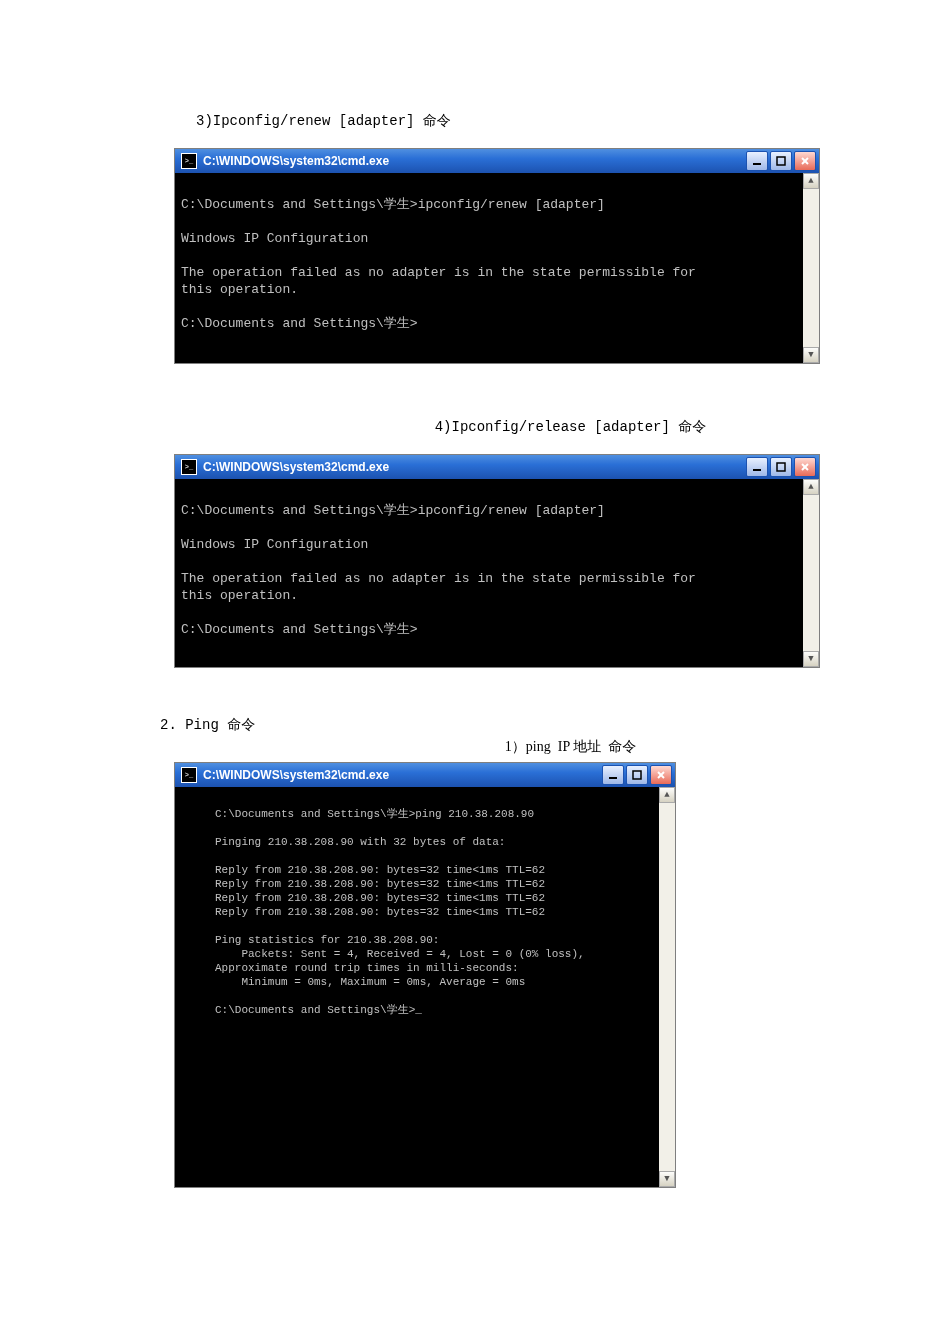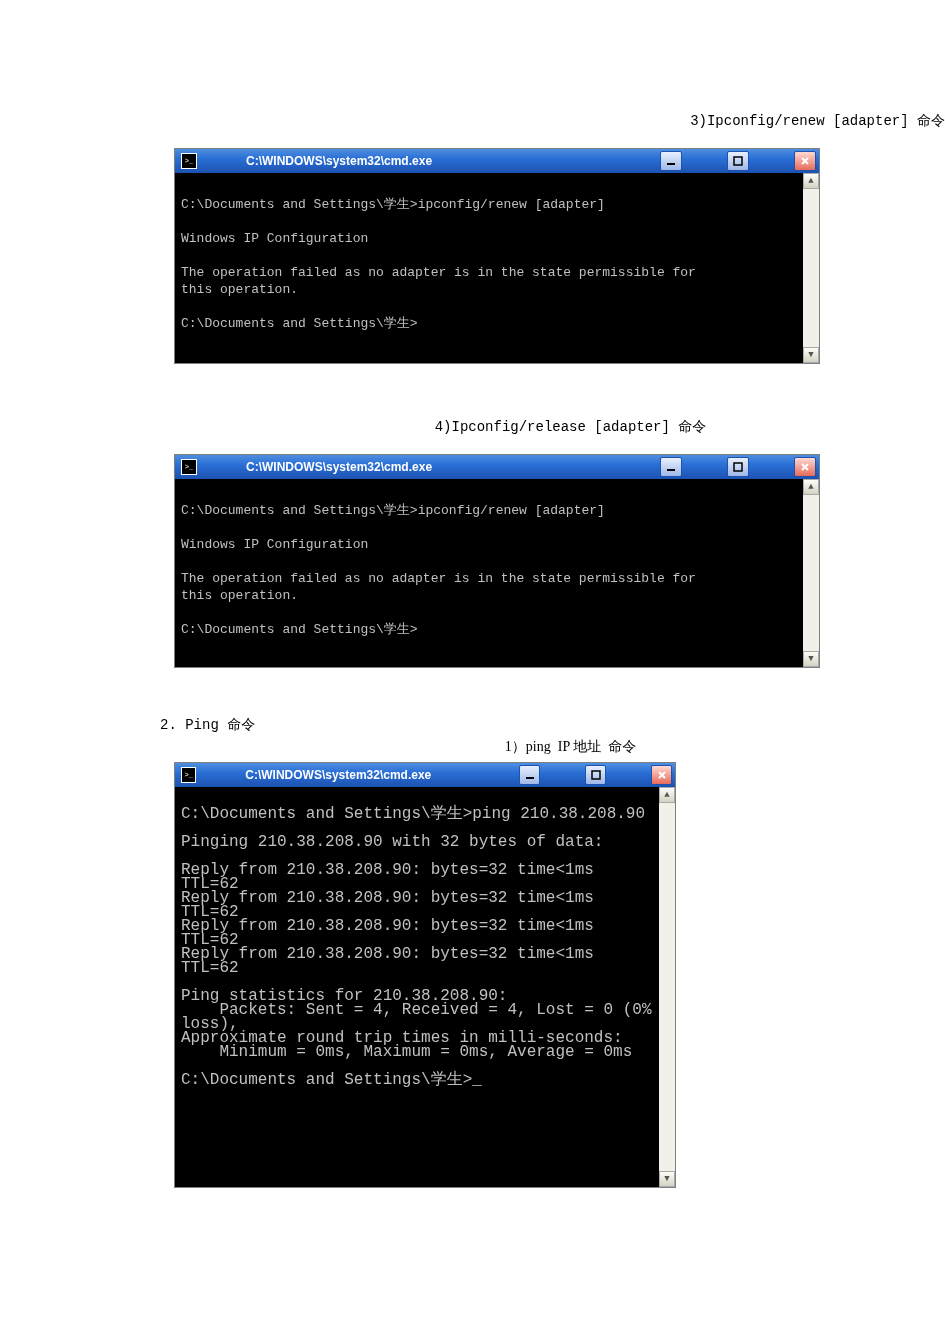--- a/index.html
+++ b/index.html
@@ -51,21 +51,20 @@
   .titlebar {
     height: 24px;
     background: linear-gradient(to bottom, #4f8fe0 0%, #2a6fd6 40%, #1c52b0 100%);
     display: flex;
     align-items: center;
     padding: 0 3px 0 6px;
     color: #fff;
     font-family: Tahoma, "Microsoft Sans Serif", sans-serif;
     font-size: 12px;
     font-weight: bold;
-    gap: 43px;
   }
   .titlebar .tb-icon {
     width: 14px;
     height: 14px;
     background: #000;
     border: 1px solid #fff;
     margin-right: 6px;
     display: inline-flex;
     align-items: center;
     justify-content: center;
@@ -105,22 +104,23 @@
     flex: 1;
     background: #000;
     color: #c0c0c0;
     font-family: "Courier New", "SimSun", monospace;
     font-size: 13px;
     line-height: 17px;
     padding: 6px 6px 0 6px;
     white-space: pre-wrap;
   }
   .term.small {
-    font-size: 16px;
+    font-size: 11px;
     line-height: 14px;
+    margin-left: 34px;
   }
   .scroll {
     width: 16px;
     background: #eceae4;
     display: flex;
     flex-direction: column;
   }
   .sc-btn {
     width: 16px;
     height: 16px;
@@ -140,21 +140,21 @@
   
   .gap-top-1 { margin-top: 46px; }
 </style>
 </head>
 <body>
 
 <div class="page">
 
   <div class="dot">.</div>
 
-  <div class="section-label gap-top-1" style="margin-top:112px;text-align:right;">3)Ipconfig/renew [adapter] 命令</div>
+  <div class="section-label gap-top-1" style="margin-top:112px;">3)Ipconfig/renew [adapter] 命令</div>
 
   <div class="win">
     <div class="titlebar">
       <span class="tb-icon"></span>
       <span>C:\WINDOWS\system32\cmd.exe</span>
       <span class="spacer"></span>
       <span class="win-btn">
         <svg width="10" height="10">
             <rect x="1" y="7" width="8" height="2" fill="#000"></rect>
           </svg>

